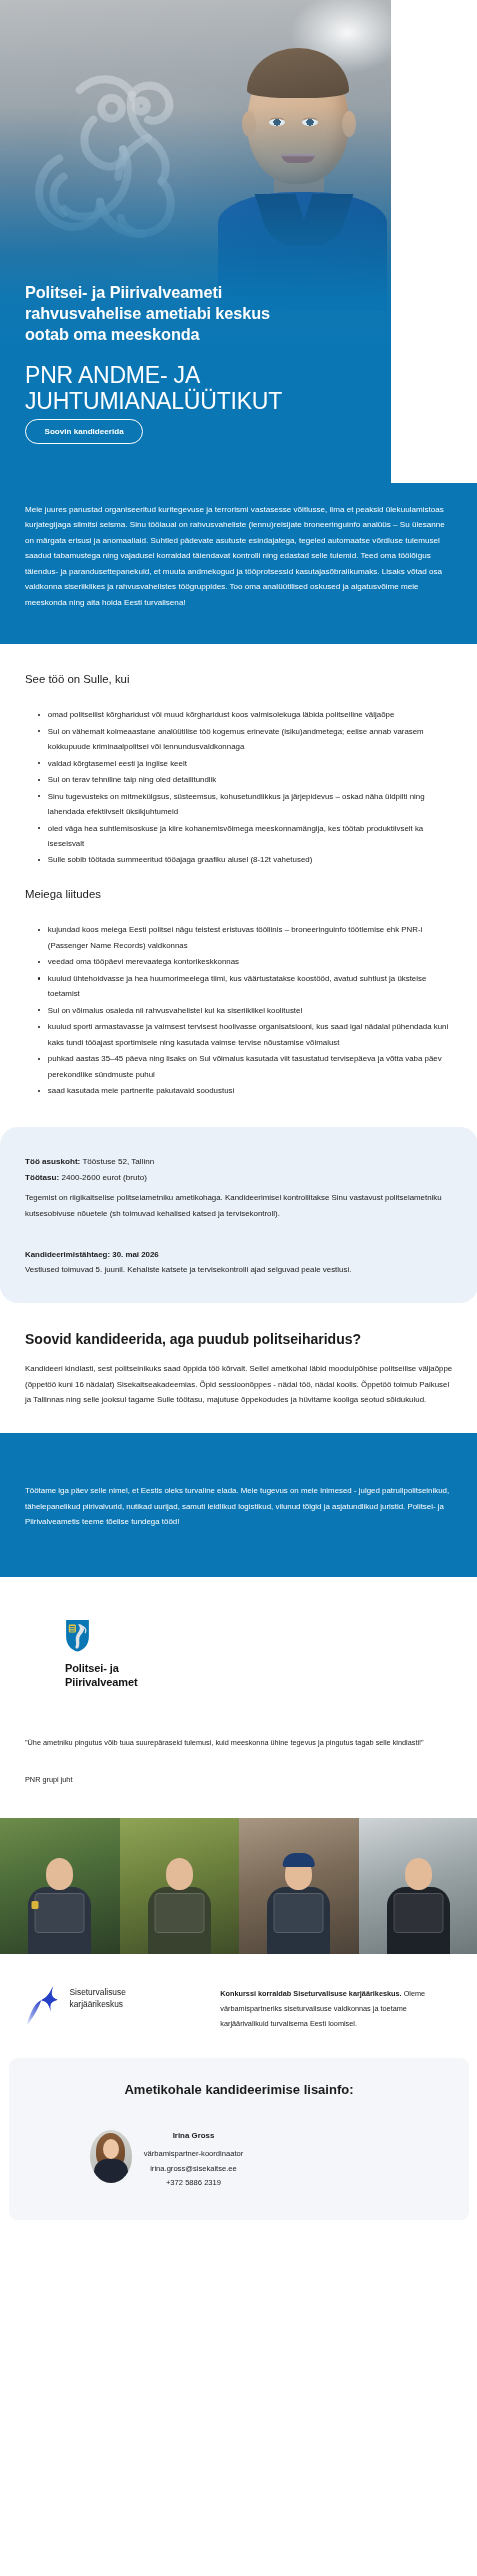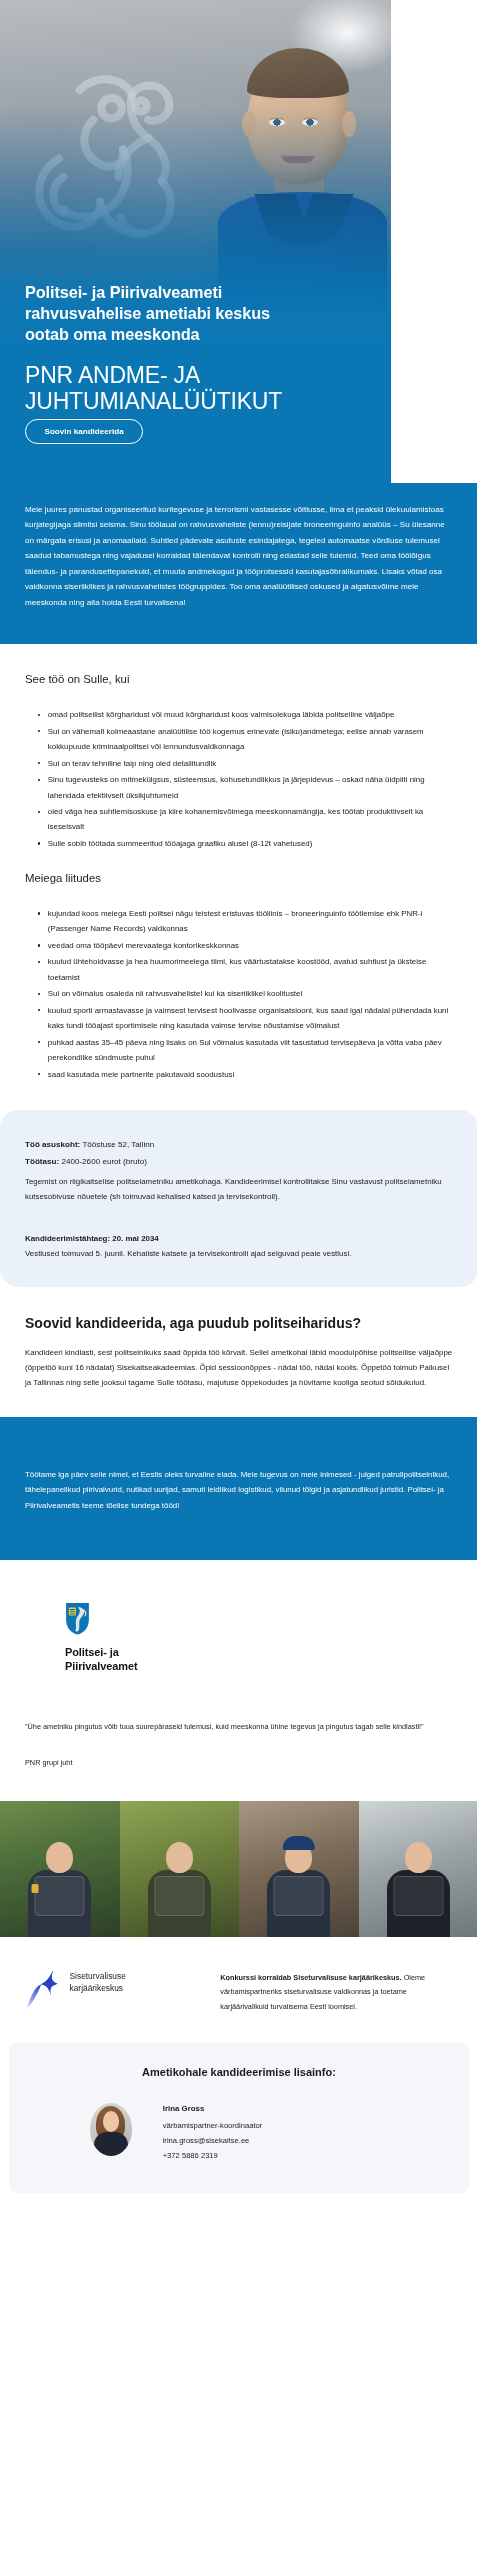--- a/index.html
+++ b/index.html
@@ -278,22 +278,22 @@
   .partner-text { flex: 1; font-size: 7.3px; line-height: 2.0; color: #1b1b1b; padding-top: 2.2px; }
   .partner-text b { font-weight: 800; }
 
   
   .contact-card {
     margin: 27px 8.7px 12px 8.7px;
     background: #f4f6f9;
     border-radius: 8.7px;
     padding: 24px 22px 29px 22px;
   }
-  .contact-title { text-align: center; font-size: 11px; font-weight: 800; margin-bottom: 25px; }
-  .contact-row { display: flex; gap: 31px; align-items: flex-start; padding-left: 59px; }
+  .contact-title { text-align: center; font-size: 13px; font-weight: 800; margin-bottom: 33px; }
+  .contact-row { display: flex; gap: 12px; align-items: flex-start; padding-left: 59px; text-align: center; }
   .avatar {
     width: 42px; height: 53px; flex: 0 0 42px;
     border-radius: 50% / 50%;
     overflow: hidden;
     background: linear-gradient(160deg,#d9dad6 0%, #c2c4bf 55%, #a9aba6 100%);
     position: relative;
   }
   .avatar .a-hair {
     position: absolute; left: 6.5px; top: 3.3px; width: 29px; height: 36px;
     border-radius: 50% 50% 42% 42%;
@@ -363,20 +363,21 @@
 
   <section class="intro">
     <p>Meie juures panustad organiseeritud kuritegevuse ja terrorismi vastasesse võitlusse, ilma et peaksid ülekuulamistoas kurjategijaga silmitsi seisma. Sinu töölaual on rahvusvaheliste (lennu)reisijate broneeringuinfo analüüs – Su ülesanne on märgata erisusi ja anomaaliaid. Suhtled pädevate asutuste esindajatega, tegeled automaatse võrdluse tulemusel saadud tabamustega ning vajadusel korraldad täiendavat kontrolli ning edastad selle tulemid. Teed oma töölõigus täiendus- ja parandusettepanekuid, et muuta andmekogud ja tööprotsessid kasutajasõbralikumaks. Lisaks võtad osa valdkonna siseriiklikes ja rahvusvahelistes töögruppides. Too oma analüütilised oskused ja algatusvõime meie meeskonda ning aita hoida Eesti turvalisena!</p>
   </section>
 
   <section class="white-sec">
     <h2 class="sec-h">See töö on Sulle, kui</h2>
     <ul class="bullets">
       <li>omad politseilist kõrgharidust või muud kõrgharidust koos valmisolekuga läbida politseiline väljaõpe</li>
       <li>Sul on vähemalt kolmeaastane analüütilise töö kogemus erinevate (isiku)andmetega; eelise annab varasem kokkupuude kriminaalpolitsei või lennundusvaldkonnaga</li>
+      <li>valdad kõrgtasemel eesti ja inglise keelt</li>
       <li>Sul on terav tehniline taip ning oled detailitundlik</li>
       <li>Sinu tugevusteks on mitmekülgsus, süsteemsus, kohusetundlikkus ja järjepidevus – oskad näha üldpilti ning lahendada efektiivselt üksikjuhtumeid</li>
       <li>oled väga hea suhtlemisoskuse ja kiire kohanemisvõimega meeskonnamängija, kes töötab produktiivselt ka iseseisvalt</li>
       <li>Sulle sobib töötada summeeritud tööajaga graafiku alusel (8-12t vahetused)</li>
     </ul>
 
     <div class="sec-gap"></div>
 
     <h2 class="sec-h">Meiega liitudes</h2>
     <ul class="bullets">
@@ -394,21 +395,21 @@
     <div class="fact-row">
       <b>Töö asuskoht:</b>
       <span>Tööstuse 52, Tallinn</span>
     </div>
     <div class="fact-row">
       <b>Töötasu:</b>
       <span>2400-2600 eurot (bruto)</span>
     </div>
     <p class="body">Tegemist on riigikaitselise politseiametniku ametikohaga. Kandideerimisel kontrollitakse Sinu vastavust politseiametniku kutsesobivuse nõuetele (sh toimuvad kehalised katsed ja tervisekontroll).</p>
     <div class="deadline-block">
-      <div class="dl">Kandideerimistähtaeg: 20. mai 2034</div>
+      <div class="dl">Kandideerimistähtaeg: 30. mai 2026</div>
       <div class="dl2">Vestlused toimuvad 5. juunil. Kehaliste katsete ja tervisekontrolli ajad selguvad peale vestlusi.</div>
     </div>
   </section>
 
   <section class="edu">
     <h3>Soovid kandideerida, aga puudub politseiharidus?</h3>
     <p>Kandideeri kindlasti, sest politseinikuks saad õppida töö kõrvalt. Sellel ametkohal läbid moodulpõhise politseilise väljaõppe (õppetöö kuni 16 nädalat) Sisekaitseakadeemias. Õpid sessioonõppes - nädal töö, nädal koolis. Õppetöö toimub Paikusel ja Tallinnas ning selle jooksul tagame Sulle töötasu, majutuse õppekodudes ja hüvitame kooliga seotud sõidukulud.</p>
   </section>
 
   <section class="closing">

